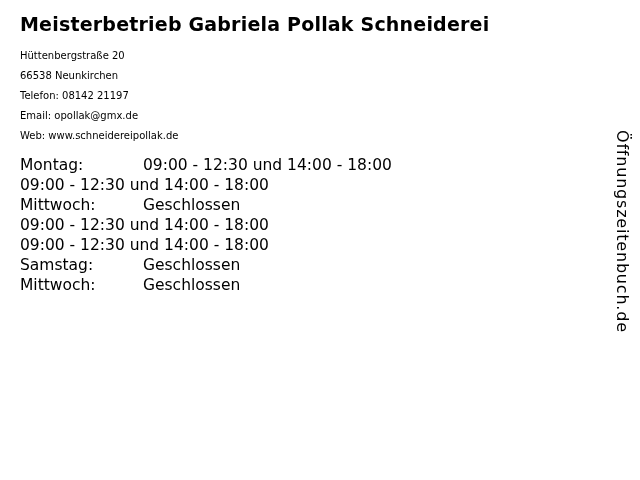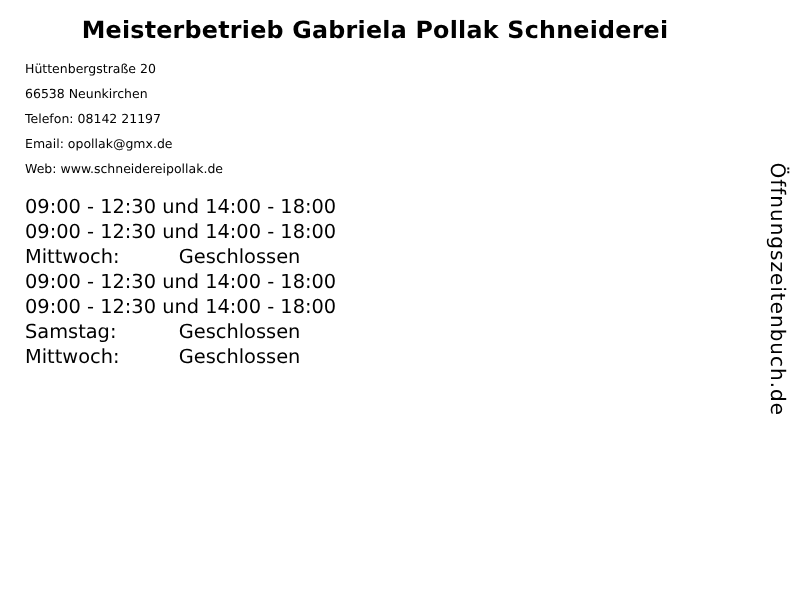--- a/index.html
+++ b/index.html
@@ -25,21 +25,20 @@
     left: 20px;
     top: 0;
     width: 560px;
   }
   .title {
     font-size: 19px;
     font-weight: bold;
     margin: 13px 0 0 0;
     letter-spacing: 0.2px;
     white-space: nowrap;
-    text-align: center;
   }
   .contact {
     margin-top: 11px;
     font-size: 10px;
     line-height: 20px;
   }
   .contact-line {
     white-space: nowrap;
   }
   .hours-heading {
@@ -87,20 +86,21 @@
       <div class="contact-line">Hüttenbergstraße 20</div>
       <div class="contact-line">66538 Neunkirchen</div>
       <div class="contact-line">Telefon: 08142 21197</div>
       <div class="contact-line">Email: opollak@gmx.de</div>
       <div class="contact-line">Web: www.schneidereipollak.de</div>
     </div>
 
 
     <div class="hours">
       <div class="hours-row">
+        <span class="day-cell">Montag:</span>
         <span class="time-cell">09:00 - 12:30 und 14:00 - 18:00</span>
       </div>
       <div class="hours-row">
         <span class="time-cell">09:00 - 12:30 und 14:00 - 18:00</span>
       </div>
       <div class="hours-row">
         <span class="day-cell">Mittwoch:</span>
         <span class="time-cell">Geschlossen</span>
       </div>
       <div class="hours-row">

